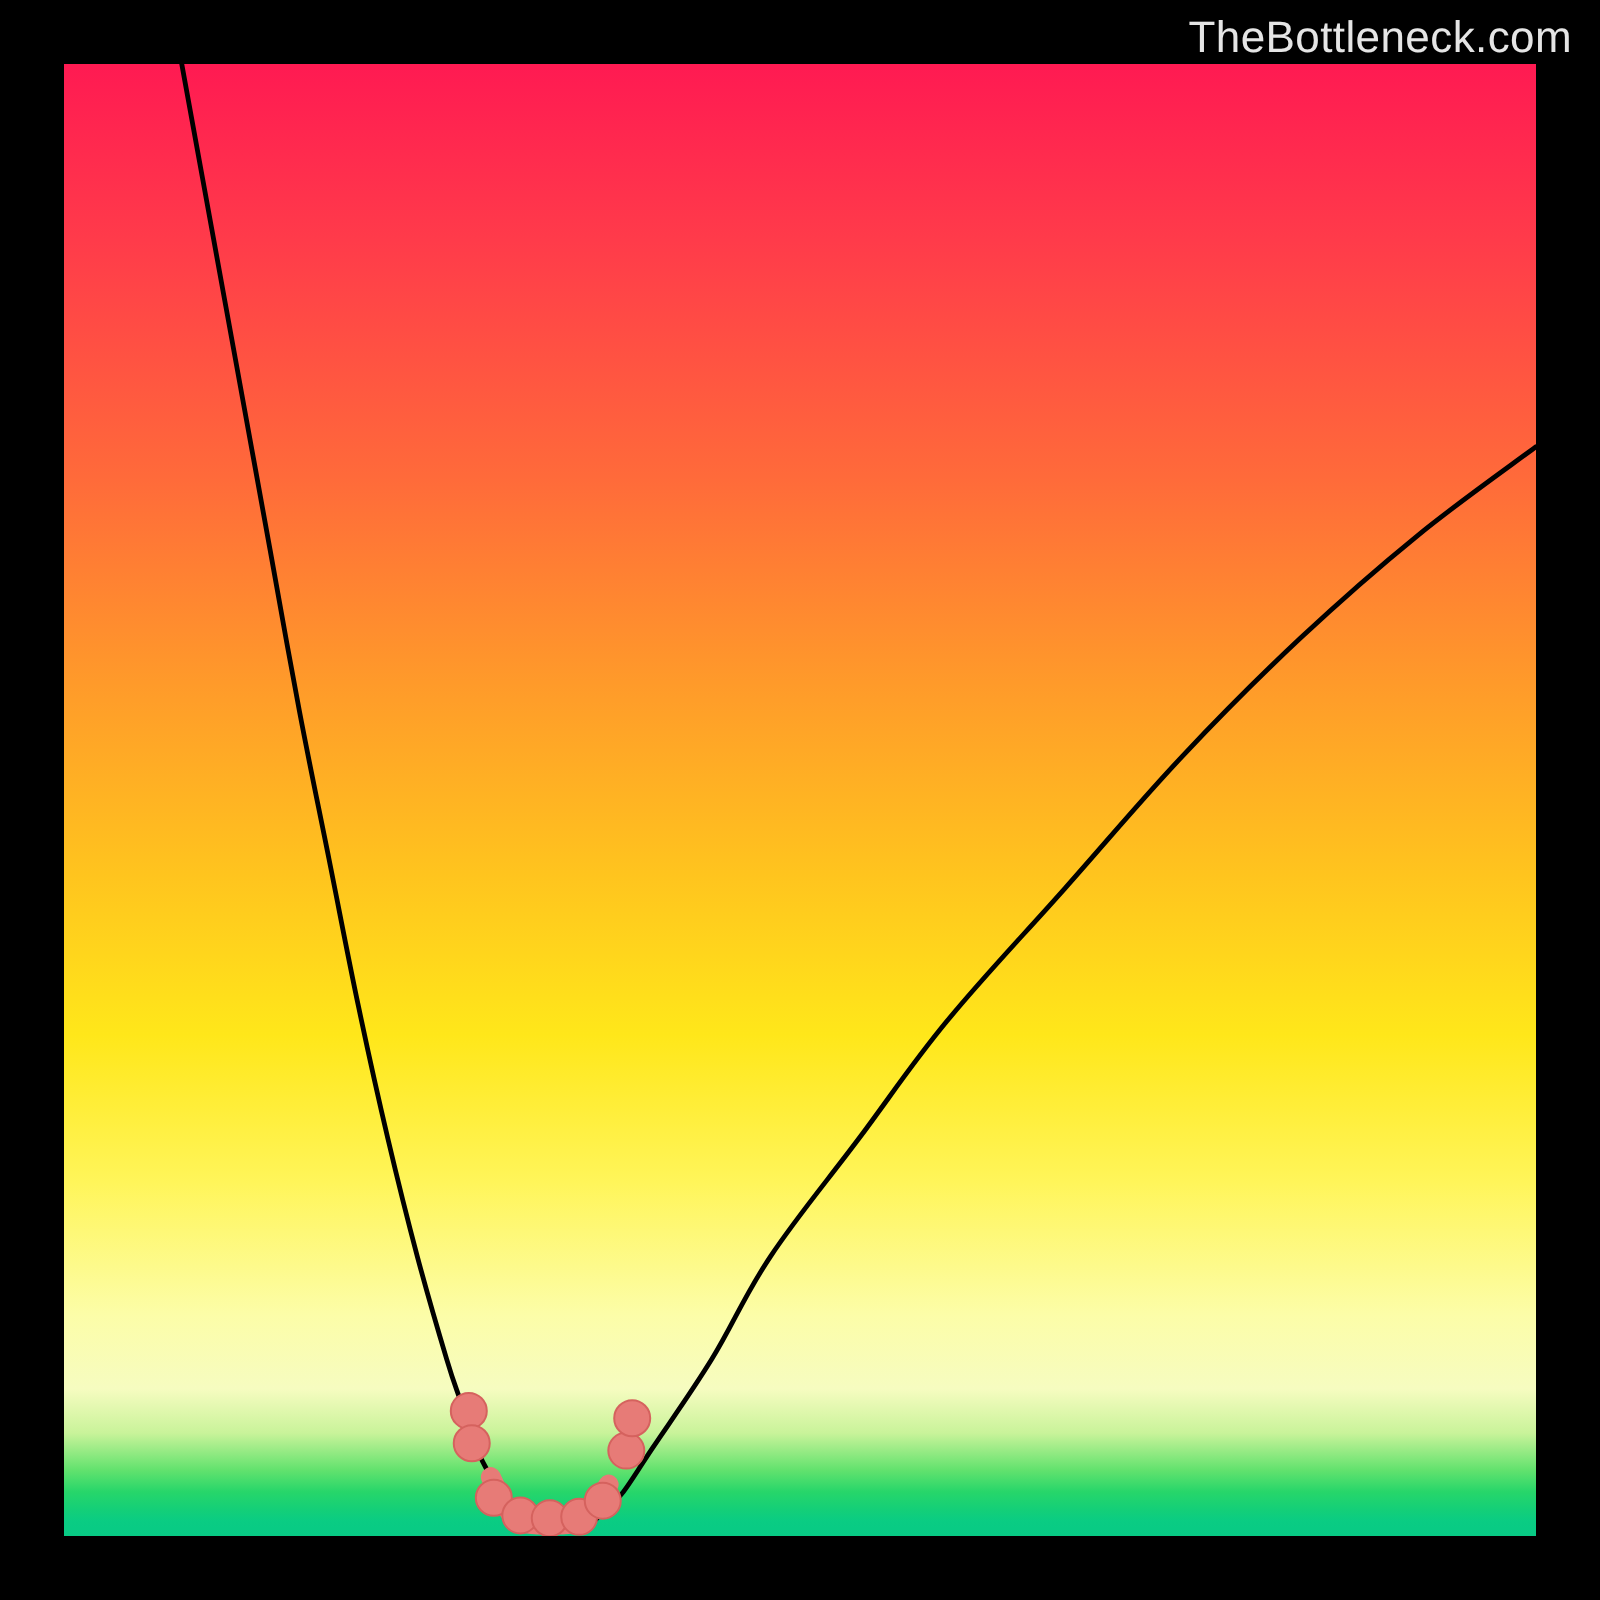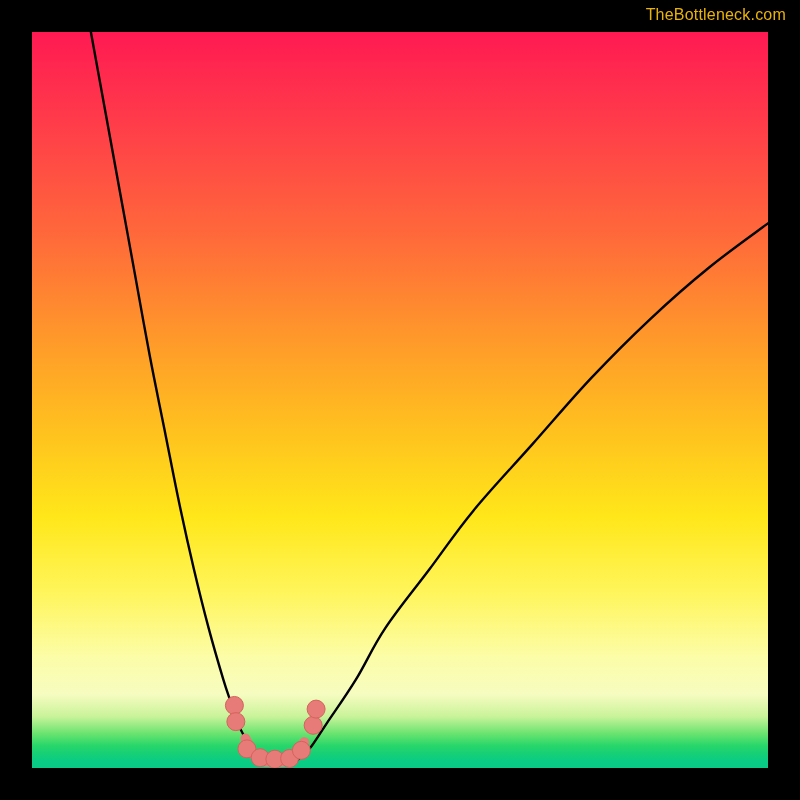--- a/index.html
+++ b/index.html
@@ -48,22 +48,22 @@
     );
   }
   .svg-layer {
     position: absolute;
     inset: 0;
   }
   .watermark {
     position: absolute;
     top: 6px;
     right: 14px;
-    color: #eab308;
-    font-size: 16px;
+    color: #e5e5e5;
+    font-size: 22px;
     letter-spacing: 0.2px;
     user-select: none;
   }
 </style>
 </head>
 <body>
 
 <div class="frame">
   <div class="watermark">TheBottleneck.com</div>
   <div class="plot-area">

